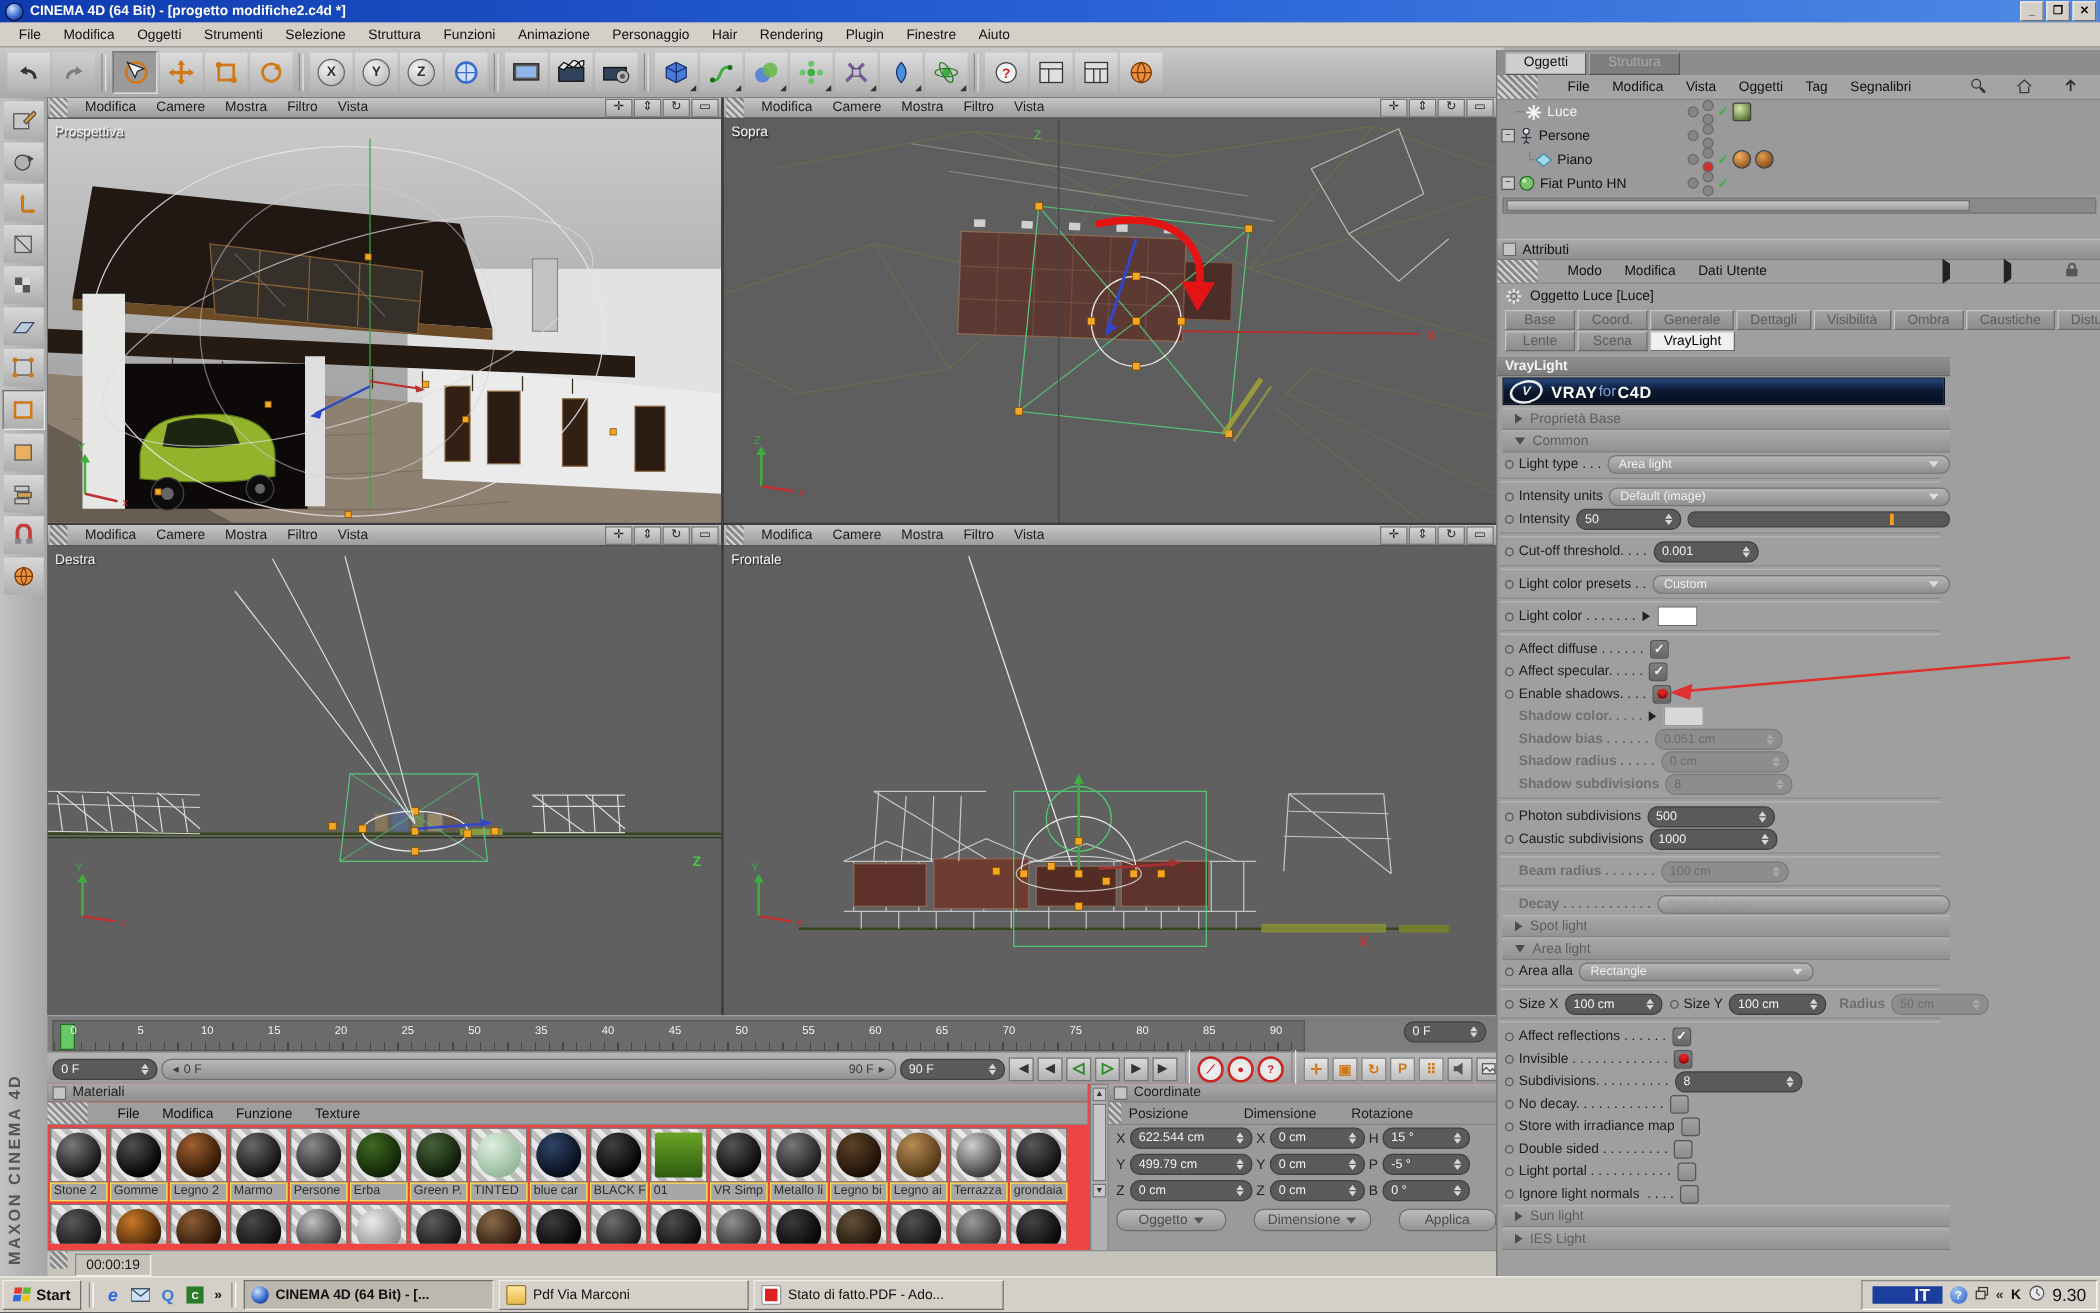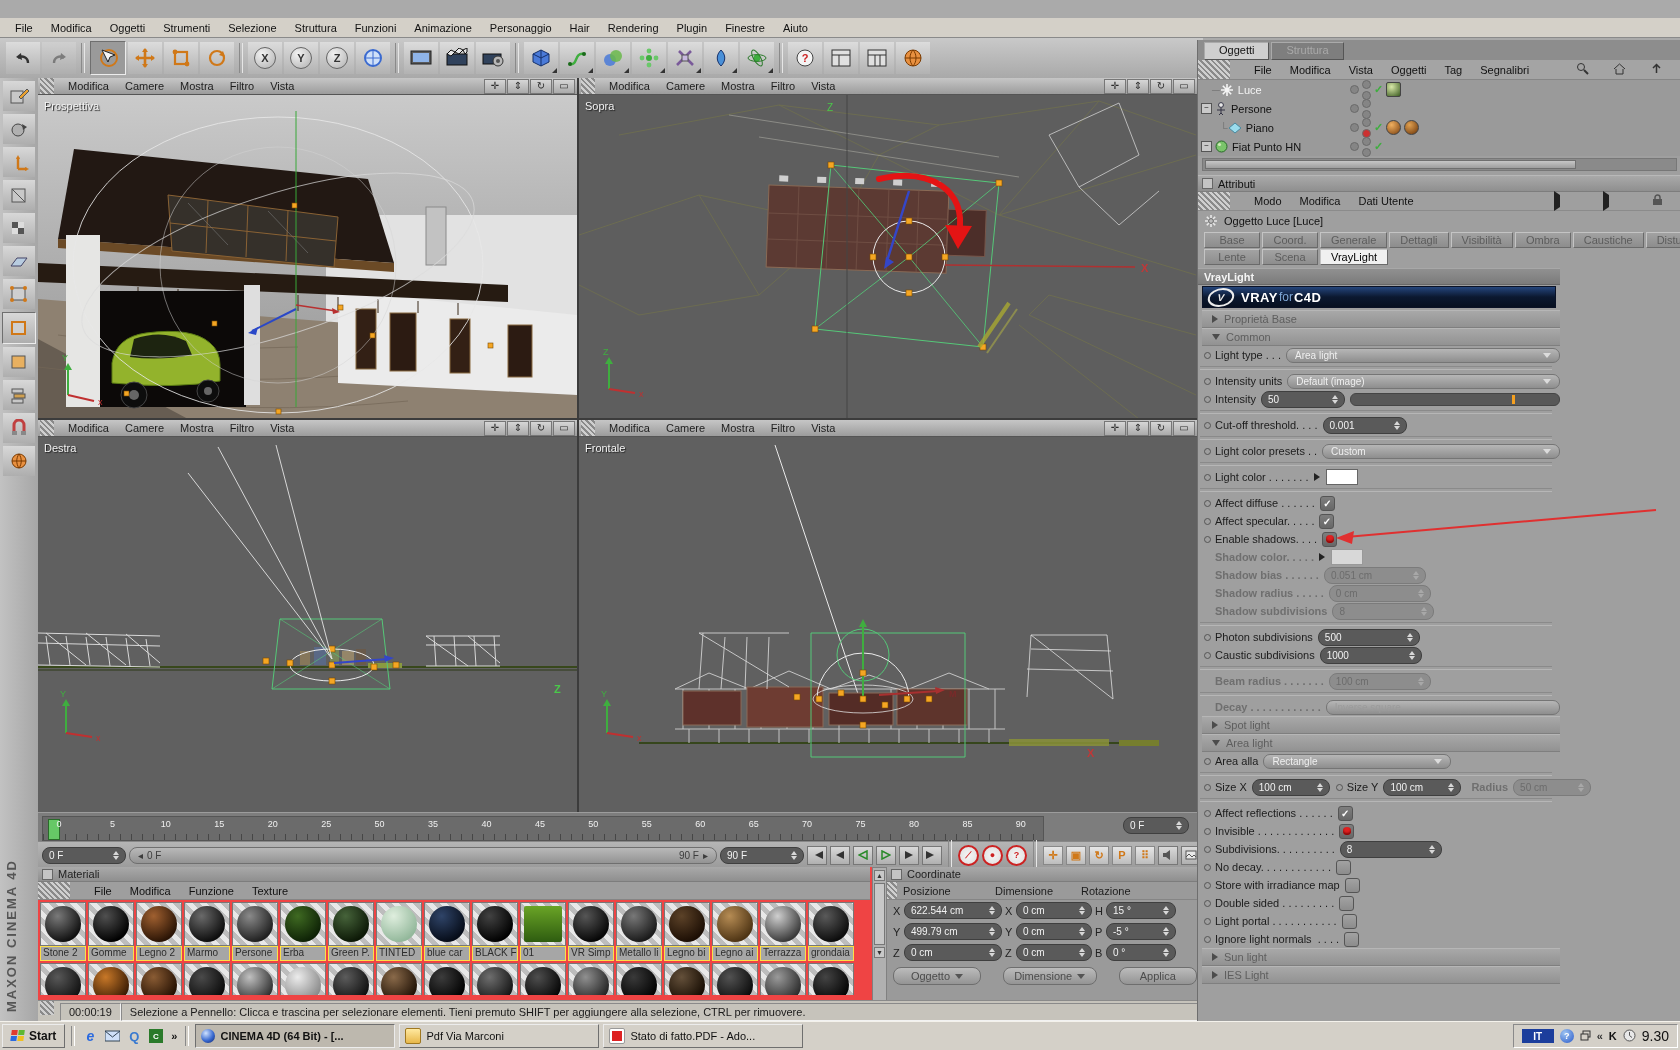--- a/index.html
+++ b/index.html
@@ -130,21 +130,21 @@
   .dot{width:7px;height:7px;border-radius:50%;background:#858585;border:1px solid #6a6a6a;}
   .dot.red{background:#cc3030;}
   .chkmark{color:#3fae3f;font-weight:bold;font-size:11px;}
   .chip{width:13px;height:13px;border:1px solid #444;border-radius:2px;}
   .expbox{width:9px;height:9px;background:#c9c9c9;border:1px solid #555;font-size:8px;line-height:7px;text-align:center;color:#222;margin:0 3px;}
   .treeline{color:#777;}
   .omscroll{height:11px;margin:2px 4px 0 4px;background:#8a8a8a;border:1px solid #777;position:relative;}
   .omscroll i{position:absolute;left:2px;top:1px;width:78%;height:7px;background:linear-gradient(#c6c6c6,#9e9e9e);border:1px solid #6f6f6f;}
 
   .amtitle{height:15px;background:linear-gradient(#a9a9a9,#8f8f8f);display:flex;align-items:center;gap:5px;
-    padding-left:4px;margin-top:4px;border-top:1px solid #b8b8b8;border-bottom:1px solid #7d7d7d;}
+    padding-left:4px;margin-top:20px;border-top:1px solid #b8b8b8;border-bottom:1px solid #7d7d7d;}
   .ammenu{height:18px;display:flex;align-items:center;border-bottom:1px solid #8b8b8b;}
   .ammenu span{padding:0 9px;}
   .amicons{margin-left:auto;display:flex;align-items:center;gap:7px;padding-right:10px;color:#222;}
   .objrow{height:20px;display:flex;align-items:center;gap:6px;padding-left:6px;}
   .atabs{display:flex;gap:2px;padding:1px 0 0 6px;}
   .atab{flex:0 0 auto;padding:1px 10px;background:linear-gradient(#a2a2a2,#8d8d8d);border:1px solid;
     border-color:#c4c4c4 #6a6a6a #6a6a6a #c4c4c4;color:#5c5c5c;min-width:34px;text-align:center;}
   .atab.active{background:#f0f0f0;color:#000;}
   .asection{width:356px;height:15px;background:linear-gradient(#909090,#7b7b7b);border-top:1px solid #a8a8a8;
     border-bottom:1px solid #686868;color:#f4f4f4;font-weight:bold;display:flex;align-items:center;padding-left:6px;margin-top:3px;}
@@ -194,31 +194,40 @@
   .taskbtn{height:22px;width:188px;display:flex;align-items:center;gap:5px;padding:0 5px;background:#d4d0c8;
     white-space:nowrap;overflow:hidden;font-size:11px;}
   .taskbtn.active{background:#bdb8ae;font-weight:bold;border-color:#6f6f6f #ececec #ececec #6f6f6f;}
   .ticon{width:14px;height:14px;border-radius:2px;flex:0 0 auto;}
   .ticon.c4d{border-radius:50%;background:radial-gradient(circle at 35% 30%,#cfe2ff,#3a6ad0 55%,#0a1e66);}
   .ticon.folder{background:linear-gradient(#ffe9a0,#e8b84a);border:1px solid #a07820;}
   .ticon.pdf{background:#fff;border:1px solid #999;position:relative;}
   .ticon.pdf::after{content:"";position:absolute;left:2px;top:2px;right:2px;bottom:2px;background:#d22;}
   .tray{margin-left:auto;display:flex;align-items:center;gap:6px;height:22px;padding:0 8px;
     border:1px solid;border-color:#8a8a8a #fff #fff #8a8a8a;}
-  .itbadge{width:32px;height:14px;background:#1c3e9c;color:#fff;font-size:10px;font-weight:bold;
-    display:flex;align-items:center;justify-content:center;}
+  .itbadge{width:32px;height:14px;background:#1c3e9c;color:#fff;font-size:14px;font-weight:bold;
+    display:flex;align-items:center;justify-content:center;padding-left:24px;}
   .helpball{width:14px;height:14px;border-radius:50%;background:radial-gradient(circle at 35% 30%,#9ec4f2,#2a5ac8);
     color:#fff;font-size:9px;font-weight:bold;display:flex;align-items:center;justify-content:center;}
   .clock{font-size:14px;}
 </style>
 </head>
 <body>
 
 <div id="app">
 
+  <div class="titlebar">
+    <span class="appball"></span>
+    <span>CINEMA 4D (64 Bit) - [progetto modifiche2.c4d *]</span>
+    <span class="wbtns">
+      <span class="wbtn out">_</span>
+      <span class="wbtn out">❐</span>
+      <span class="wbtn out">✕</span>
+    </span>
+  </div>
 
   <div class="menubar">
     <span>File</span>
       <span>Modifica</span>
       <span>Oggetti</span>
       <span>Strumenti</span>
       <span>Selezione</span>
       <span>Struttura</span>
       <span>Funzioni</span>
       <span>Animazione</span>
@@ -1213,21 +1222,20 @@
         <span class="cbtn" style="width:60px">
             <span>Applica</span>
           </span>
       </div>
     </div>
   </div>
 
   <div class="statusbar">
     <span class="grip" style="height:14px"></span>
     <span class="scell">00:00:19</span>
-    <span class="scell" style="flex:1">Selezione a Pennello: Clicca e trascina per selezionare elementi. Tieni premuto SHIFT per aggiungere alla selezione, CTRL per rimuovere.</span>
   </div>
 
   <div class="rpanel">
     <div class="omtabs">
       <span class="omtab active">Oggetti</span>
         <span class="omtab">Struttura</span>
     </div>
     <div class="ommenu">
       <span class="grip"></span>
       <span style="display:flex">

